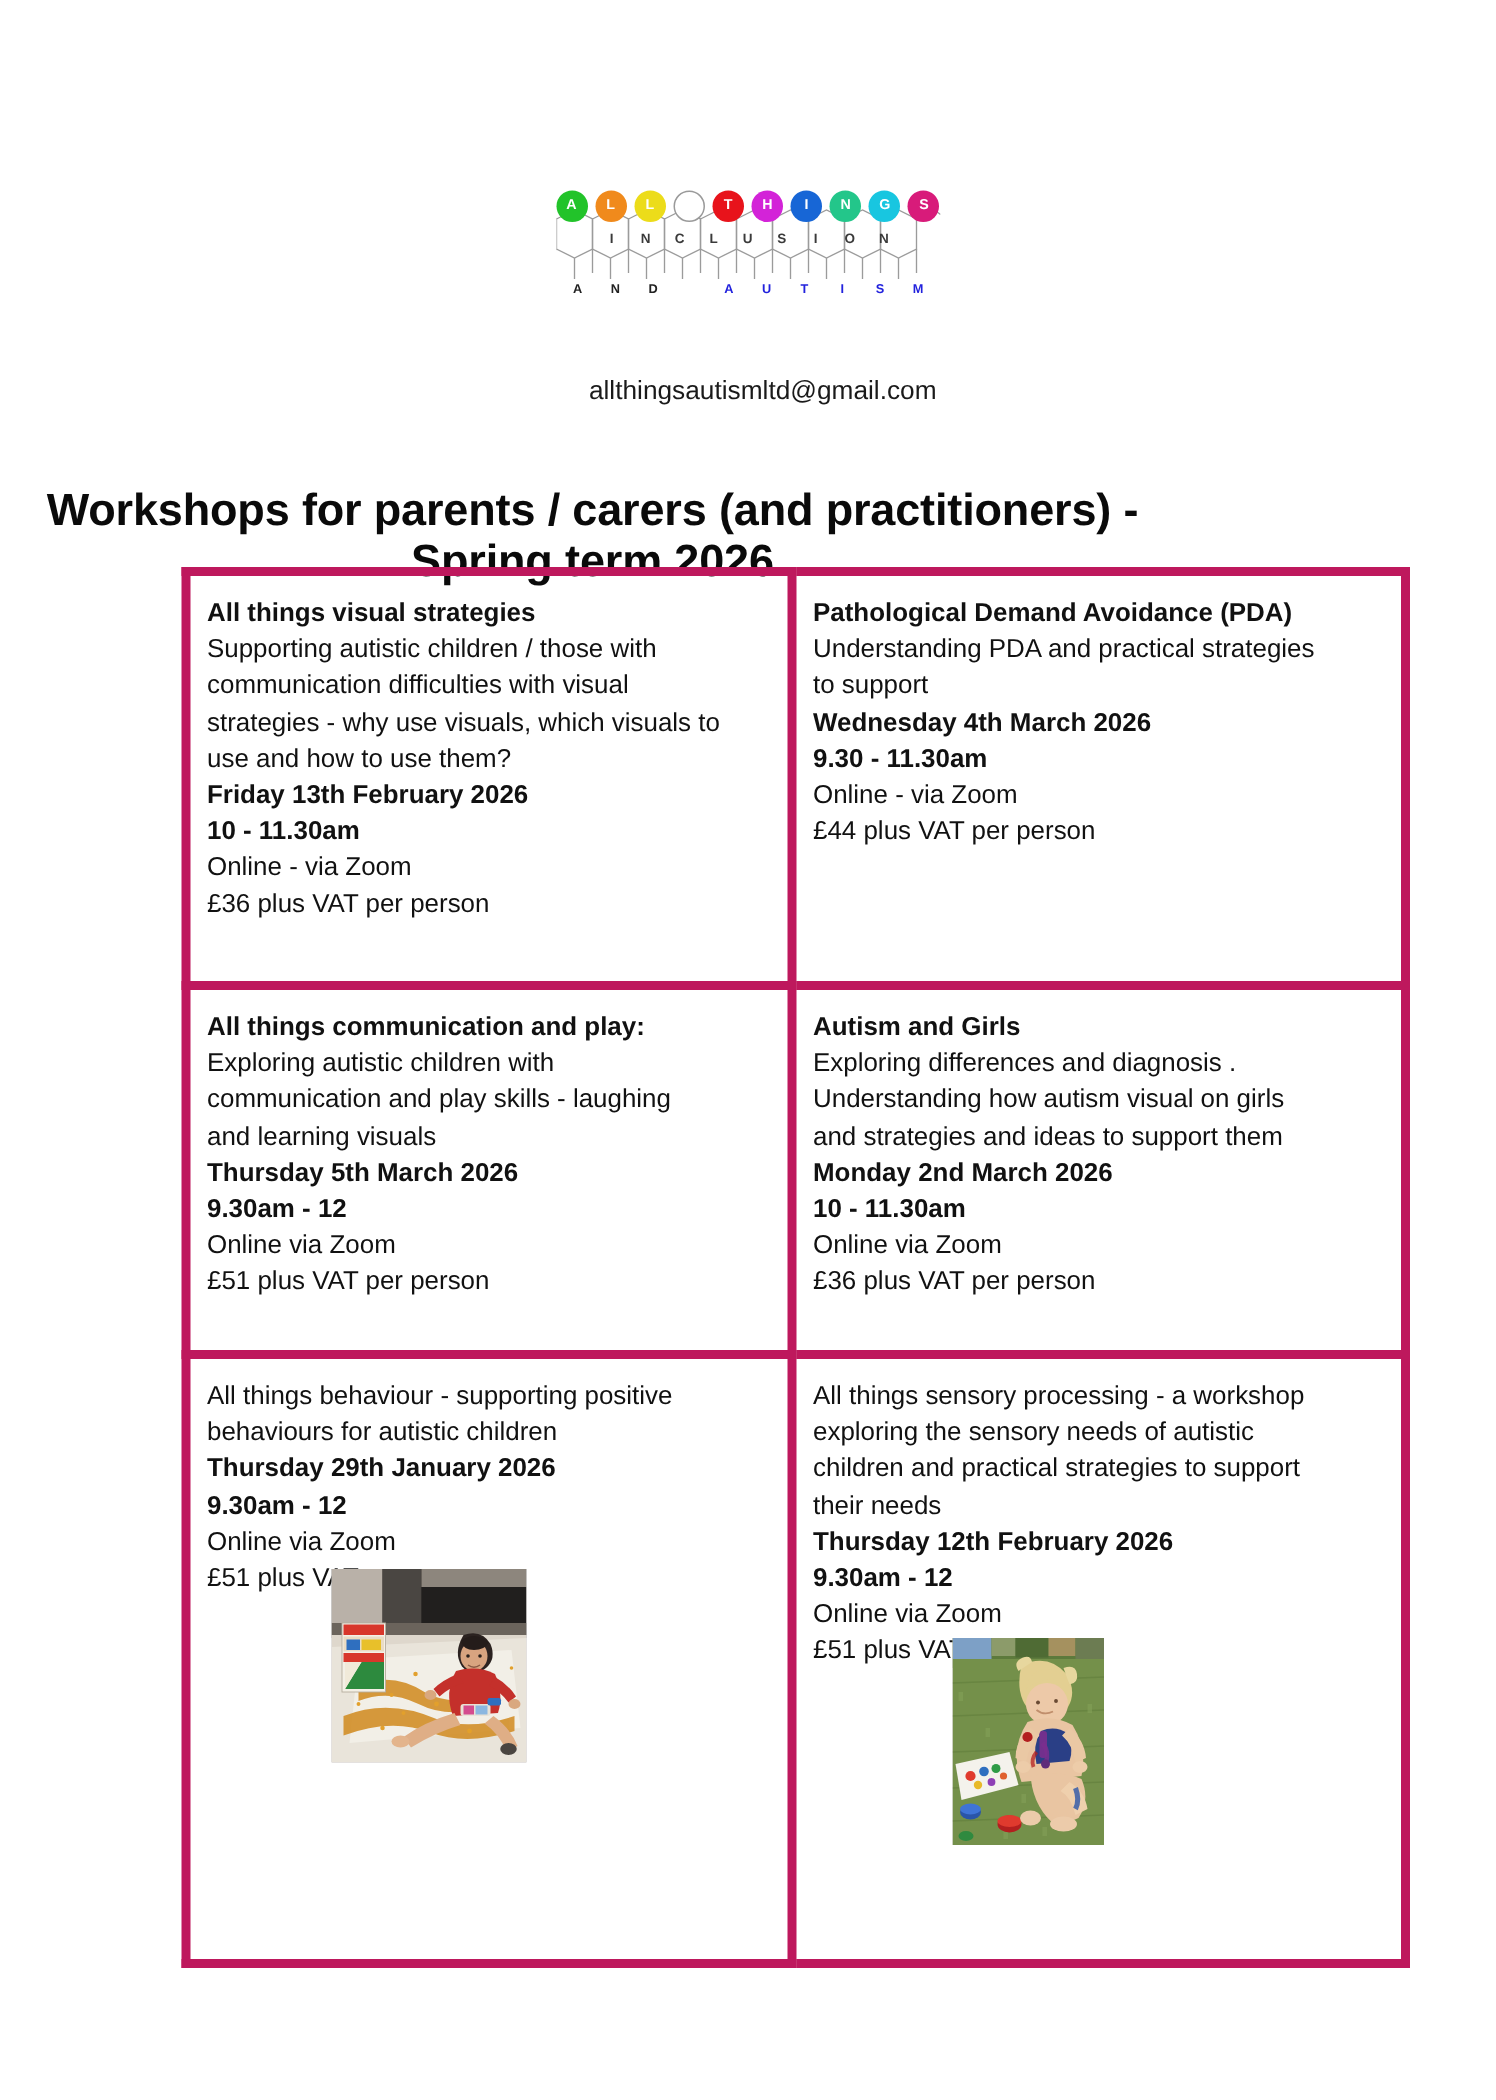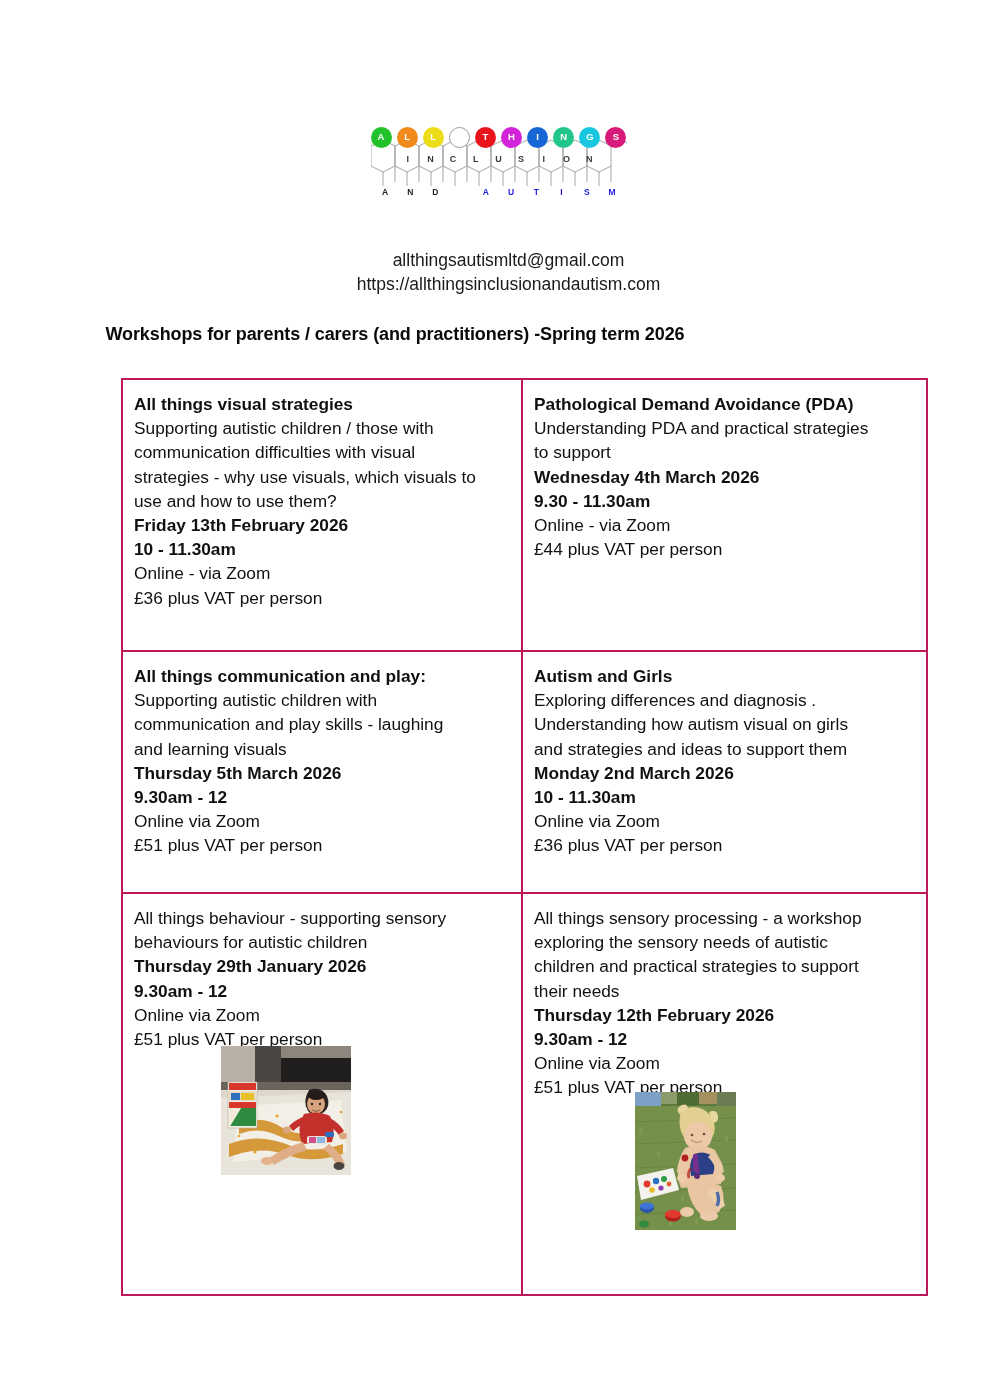--- a/index.html
+++ b/index.html
@@ -121,37 +121,37 @@
   }
   .contact div { white-space: nowrap; margin-left: 20px; }
 
   
   .page-title {
     position: absolute;
     left: 0;
     top: 324px;
     width: 790px;
     text-align: center;
-    font-size: 18px;
+    font-size: 30px;
     font-weight: bold;
     color: #0a0a0a;
     letter-spacing: -0.1px;
   }
 
   
   .wstable {
     position: absolute;
     left: 121px;
     top: 378px;
     width: 751px;
     border-collapse: collapse;
     table-layout: fixed;
   }
   .wstable td {
-    border: 2px solid #be185d;
+    border: 6px solid #be185d;
     vertical-align: top;
     padding: 12px 14px 10px 11px;
     font-size: 17.3px;
     line-height: 24.2px;
     color: #111111;
   }
   .wstable td.col-l { width: 373px; }
   .wstable td.col-r { width: 378px; }
   .row1 td { height: 248px; }
   .row2 td { height: 218px; margin-left: 42px; }
@@ -245,21 +245,20 @@
       <span class="blu">T</span>
       <span class="blu">I</span>
       <span class="blu">S</span>
       <span class="blu">M</span>
     </div>
   </div>
 </div>
 
 <div class="contact">
   <div>allthingsautismltd@gmail.com</div>
-  <div>https://allthingsinclusionandautism.com</div>
 </div>
 
 <div class="page-title">Workshops for parents / carers  (and practitioners) -Spring term 2026</div>
 
 <table class="wstable">
   <tbody>
     <tr class="row1">
       <td class="col-l">
         <span class="ws-line b">All things visual strategies</span>
         <span class="ws-line">Supporting autistic children / those with</span>
@@ -278,21 +277,21 @@
         <span class="ws-line b">Wednesday 4th March 2026</span>
         <span class="ws-line b">9.30 - 11.30am</span>
         <span class="ws-line">Online - via Zoom</span>
         <span class="ws-line">£44 plus VAT per person</span>
       </td>
     </tr>
 
     <tr class="row2">
       <td class="col-l">
         <span class="ws-line b">All things communication and play:</span>
-        <span class="ws-line">Supporting autistic children with</span>
+        <span class="ws-line">Exploring autistic children with</span>
         <span class="ws-line">communication and play skills - laughing</span>
         <span class="ws-line">and learning visuals</span>
         <span class="ws-line b">Thursday 5th March 2026</span>
         <span class="ws-line b">9.30am - 12</span>
         <span class="ws-line">Online via Zoom</span>
         <span class="ws-line">£51 plus VAT  per person</span>
       </td>
       <td class="col-r">
         <span class="ws-line b">Autism and Girls</span>
         <span class="ws-line">Exploring differences and diagnosis .</span>
@@ -300,21 +299,21 @@
         <span class="ws-line">and strategies and ideas to support them</span>
         <span class="ws-line b">Monday 2nd March 2026</span>
         <span class="ws-line b">10 - 11.30am</span>
         <span class="ws-line">Online via Zoom</span>
         <span class="ws-line">£36 plus VAT per person</span>
       </td>
     </tr>
 
     <tr class="row3">
       <td class="col-l">
-        <span class="ws-line"><span class="ws-title-inline">All things behaviour</span><span> - supporting sensory</span></span>
+        <span class="ws-line"><span class="ws-title-inline">All things behaviour</span><span> - supporting positive</span></span>
         <span class="ws-line">behaviours for autistic children</span>
         <span class="ws-line b">Thursday 29th January 2026</span>
         <span class="ws-line b">9.30am - 12</span>
         <span class="ws-line">Online via Zoom</span>
         <span class="ws-line">£51 plus VAT  per person</span>
       </td>
       <td class="col-r">
         <span class="ws-line"><span class="ws-title-inline">All things sensory processing</span><span> - a workshop</span></span>
         <span class="ws-line">exploring the sensory needs of autistic</span>
         <span class="ws-line">children and practical strategies to support</span>

